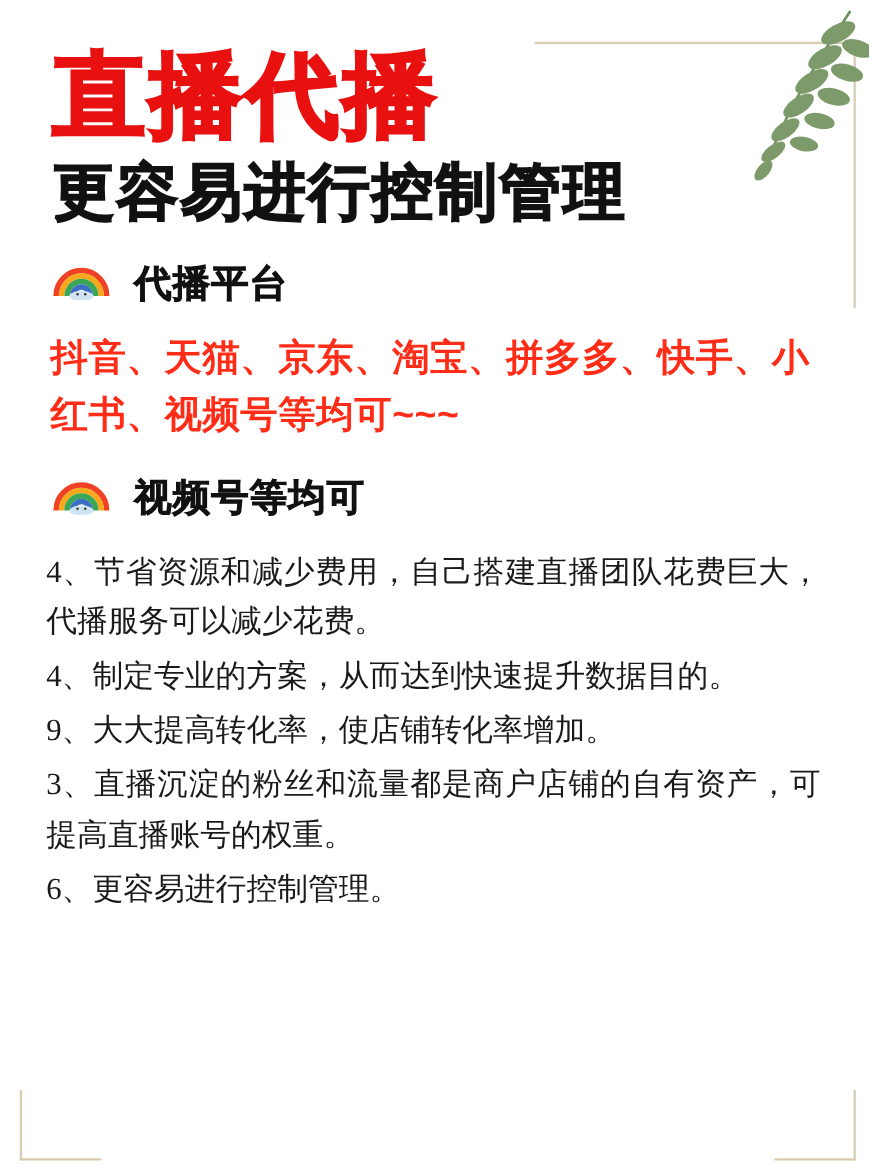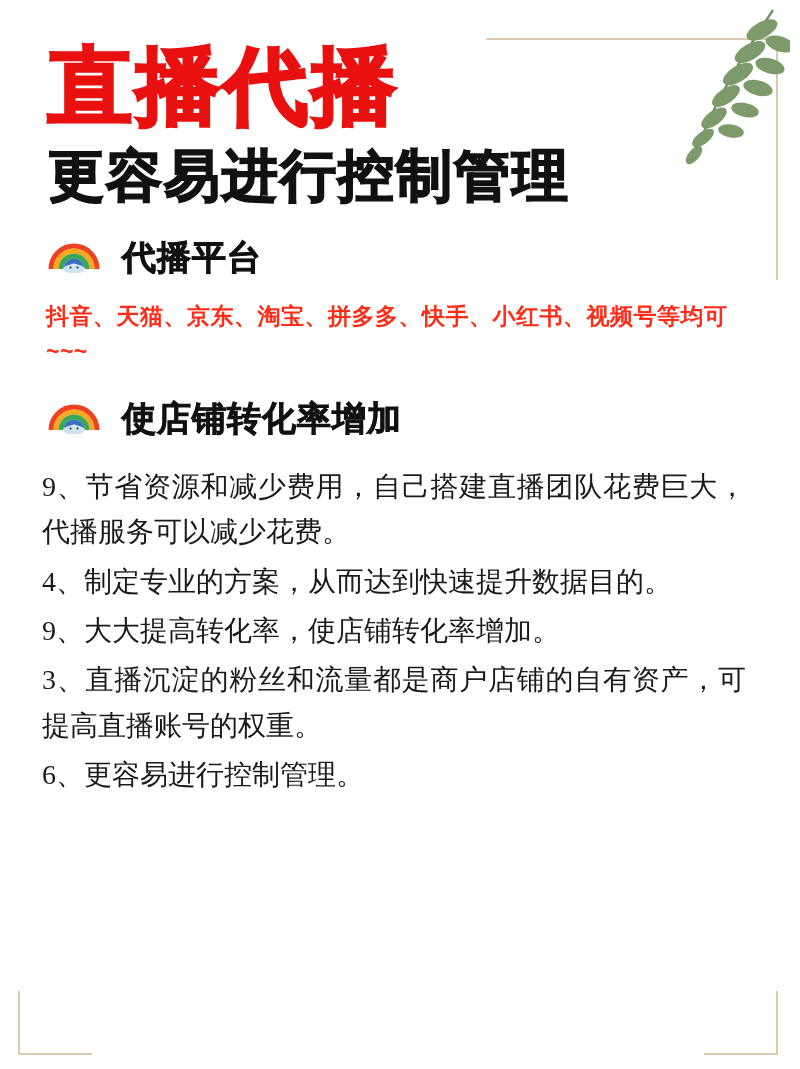--- a/index.html
+++ b/index.html
@@ -106,21 +106,21 @@
 
   .rainbow-icon {
     width: 56px;
     height: 38px;
     flex: 0 0 auto;
     display: block;
   }
 
   .platform-text {
     margin: 18px 6px 0 6px;
-    font-size: 23px;
+    font-size: 34px;
     line-height: 1.55;
     font-weight: 700;
     color: #ff2d17;
     letter-spacing: 0.5px;
   }
 
   .adv-list {
     margin: 22px 2px 0 2px;
     font-size: 28px;
     line-height: 1.62;
@@ -188,25 +188,25 @@
         <g fill="none" stroke-width="5">
           <path d="M5 34 A23 23 0 0 1 51 34" stroke="#ef4123"></path>
           <path d="M10 34 A18 18 0 0 1 46 34" stroke="#f7a81b"></path>
           <path d="M15 34 A13 13 0 0 1 41 34" stroke="#3aa757"></path>
           <path d="M20 34 A8 8 0 0 1 36 34" stroke="#3b6fc4"></path>
         </g>
         <ellipse cx="28" cy="34" rx="11" ry="4.5" fill="#cfe3f2"></ellipse>
         <circle cx="24.5" cy="32.5" r="1.1" fill="#333"></circle>
         <circle cx="31.5" cy="32.5" r="1.1" fill="#333"></circle>
       </svg>
-      <h2>使店铺转化率增加</h2>
+      <h2>视频号等均可</h2>
     </div>
 
     <div class="adv-list">
-      <div class="adv-item">9、节省资源和减少费用，自己搭建直播团队花费巨大，代播服务可以减少花费。</div>
+      <div class="adv-item">4、节省资源和减少费用，自己搭建直播团队花费巨大，代播服务可以减少花费。</div>
       <div class="adv-item">4、制定专业的方案，从而达到快速提升数据目的。</div>
       <div class="adv-item">9、大大提高转化率，使店铺转化率增加。</div>
       <div class="adv-item">3、直播沉淀的粉丝和流量都是商户店铺的自有资产，可提高直播账号的权重。</div>
       <div class="adv-item">6、更容易进行控制管理。</div>
     </div>
   </div>
 
 </div>
 
 </body></html>

